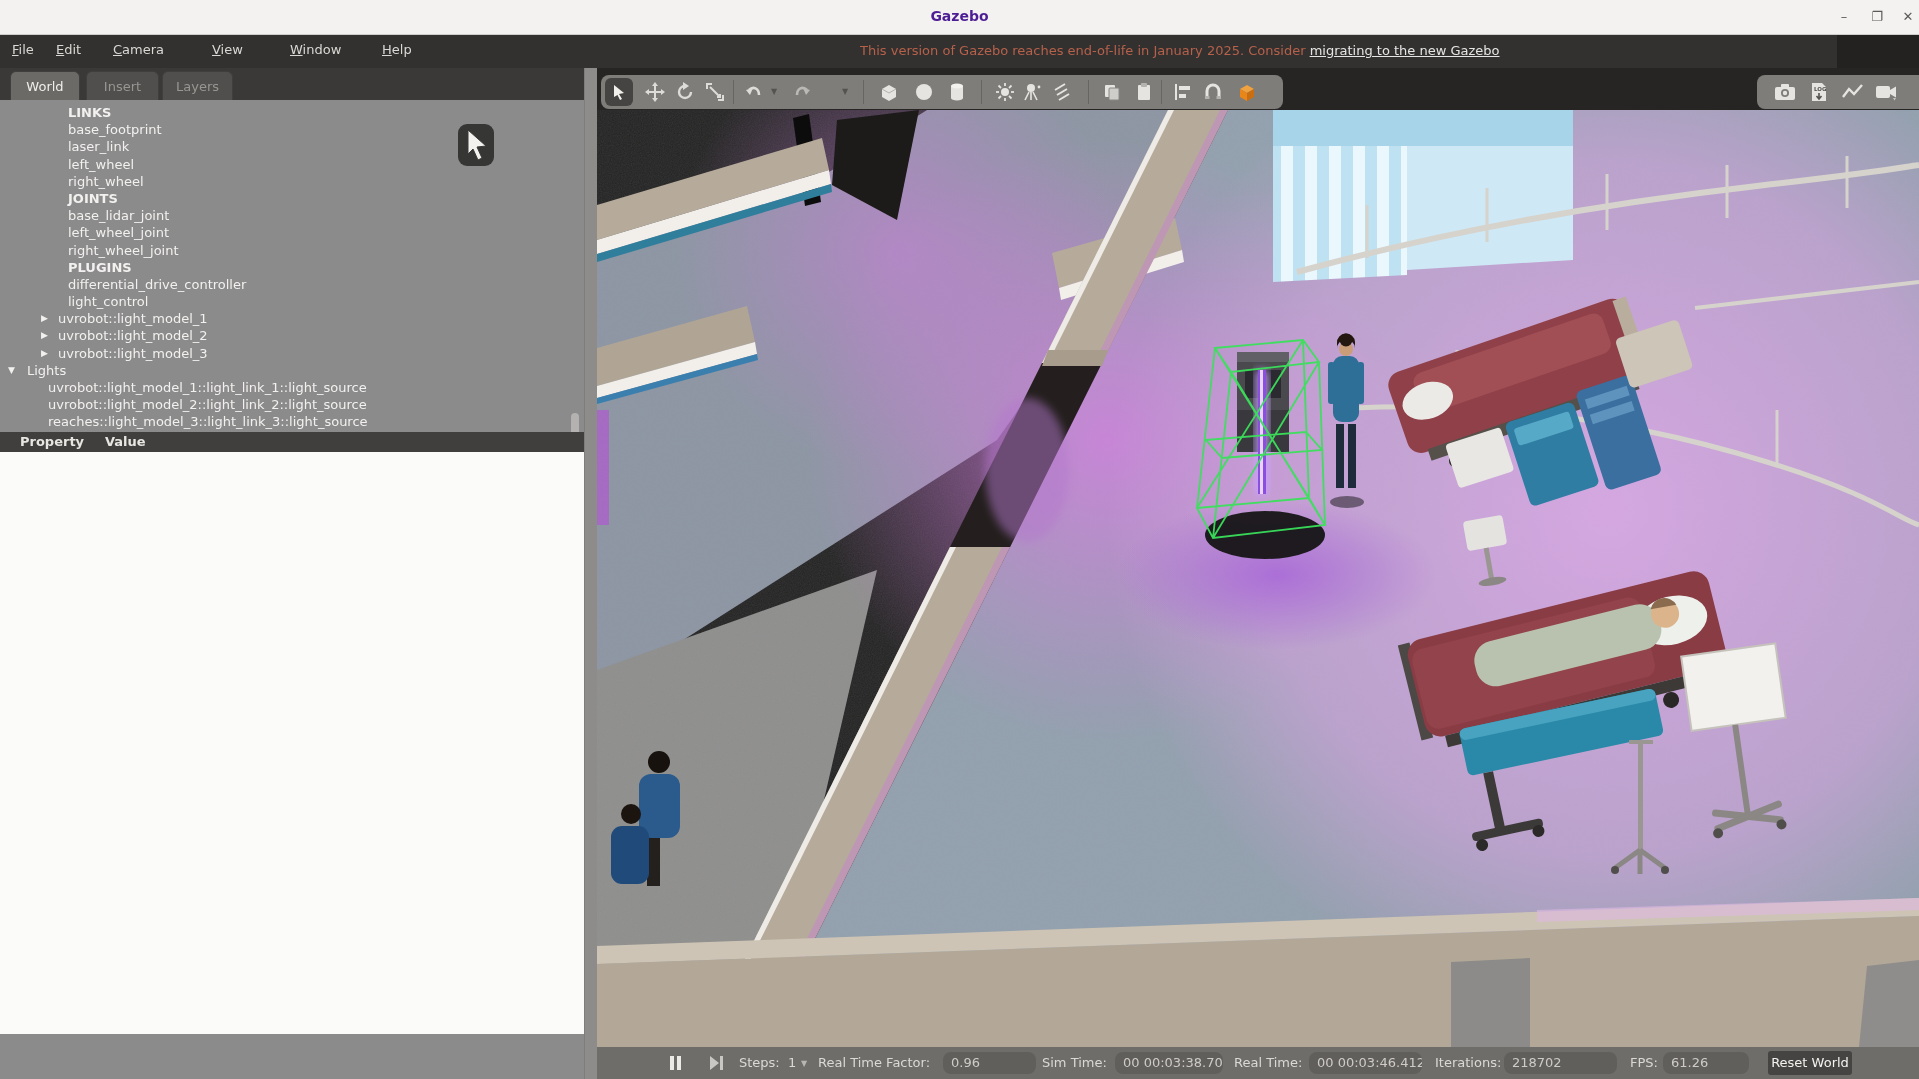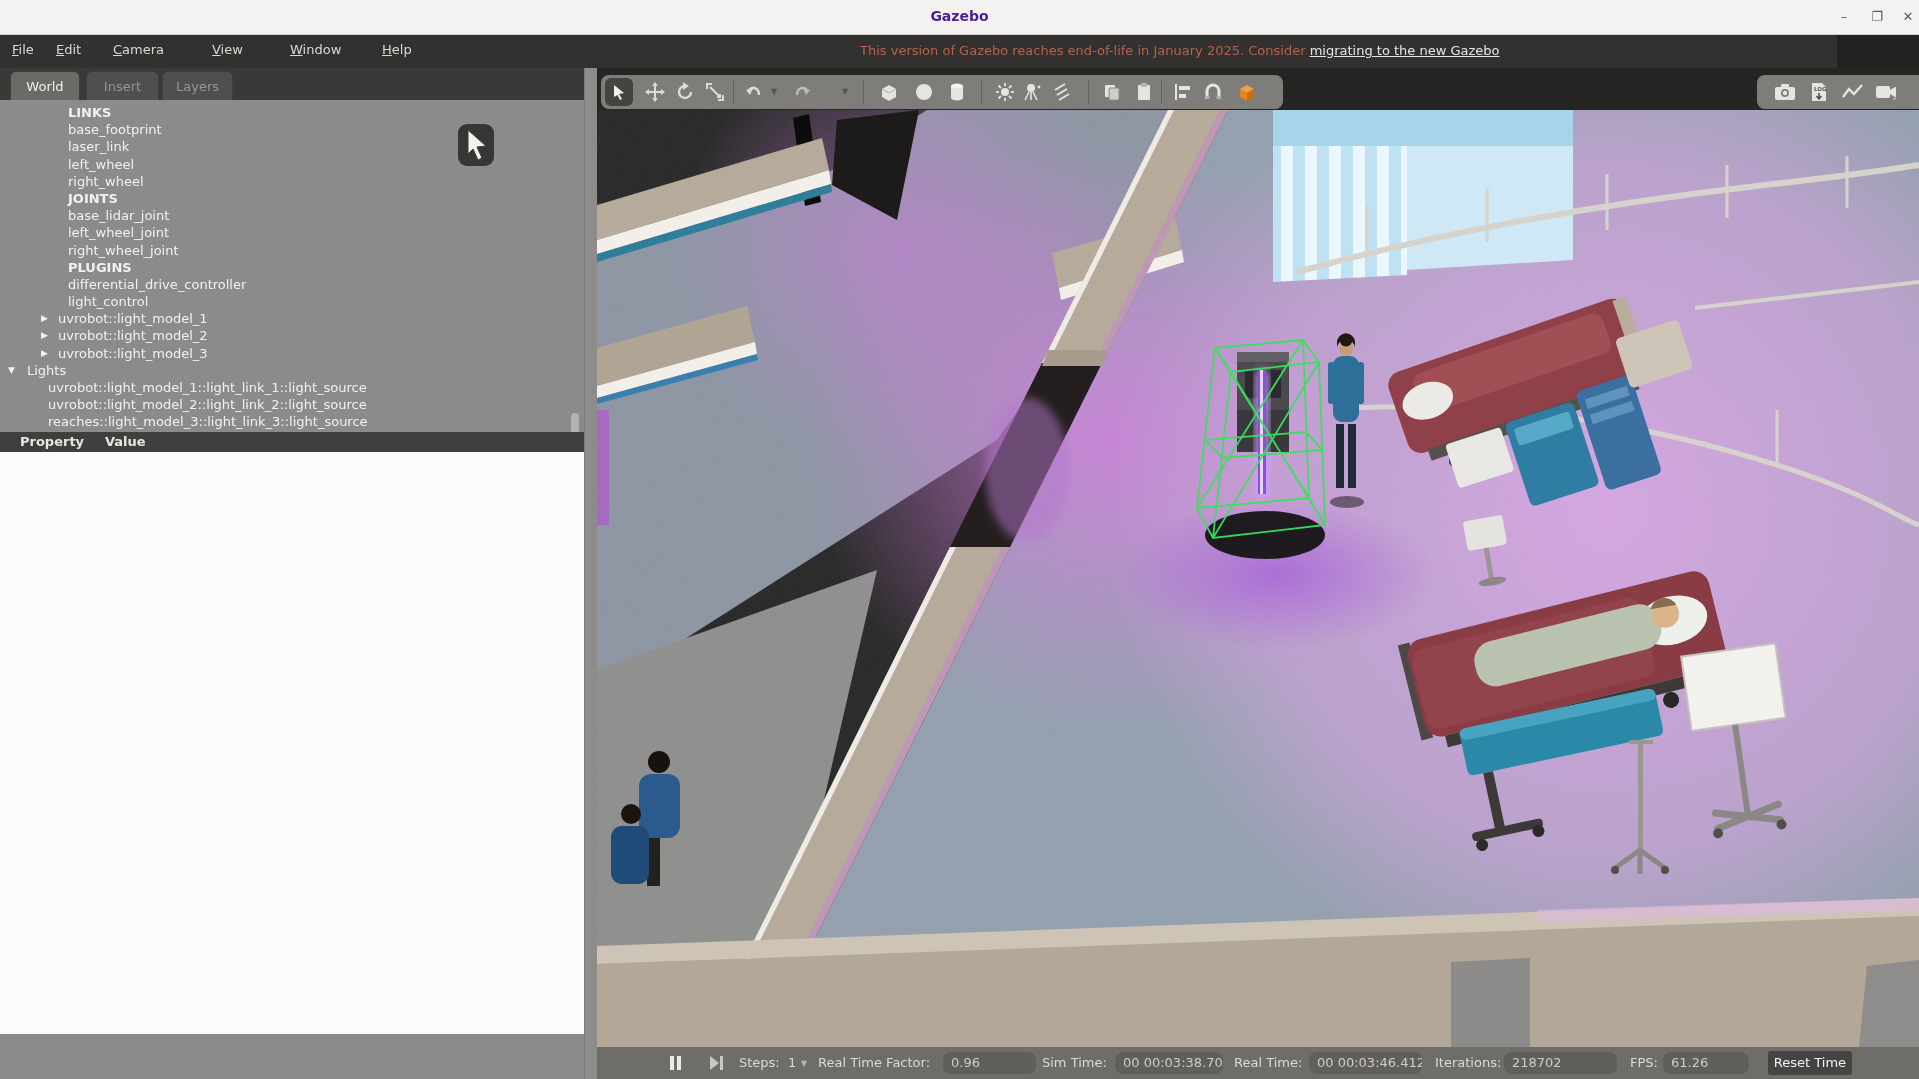--- a/index.html
+++ b/index.html
@@ -502,21 +502,21 @@
         <span class="slabel" style="left:221px">Real Time Factor:</span>
         <span class="sfield" style="left:346px;width:93px">0.96</span>
         <span class="slabel" style="left:445px">Sim Time:</span>
         <span class="sfield" style="left:518px;width:108px">00 00:03:38.702</span>
         <span class="slabel" style="left:637px">Real Time:</span>
         <span class="sfield" style="left:712px;width:113px">00 00:03:46.412</span>
         <span class="slabel" style="left:838px">Iterations:</span>
         <span class="sfield" style="left:907px;width:113px">218702</span>
         <span class="slabel" style="left:1033px">FPS:</span>
         <span class="sfield" style="left:1066px;width:86px">61.26</span>
-        <div class="resetbtn">Reset Time</div>
+        <div class="resetbtn">Reset World</div>
       </div>
     </div>
   </div>
 
   <div class="cursor-box">
     <svg width="36" height="42" viewBox="0 0 36 42">
         <path d="M10,6 L28,22 L19,23 L24,34 L20,36 L15,25 L10,30 Z" fill="#f4f2ef" stroke="#3a3a38" stroke-width="1"></path>
       </svg>
   </div>
 

